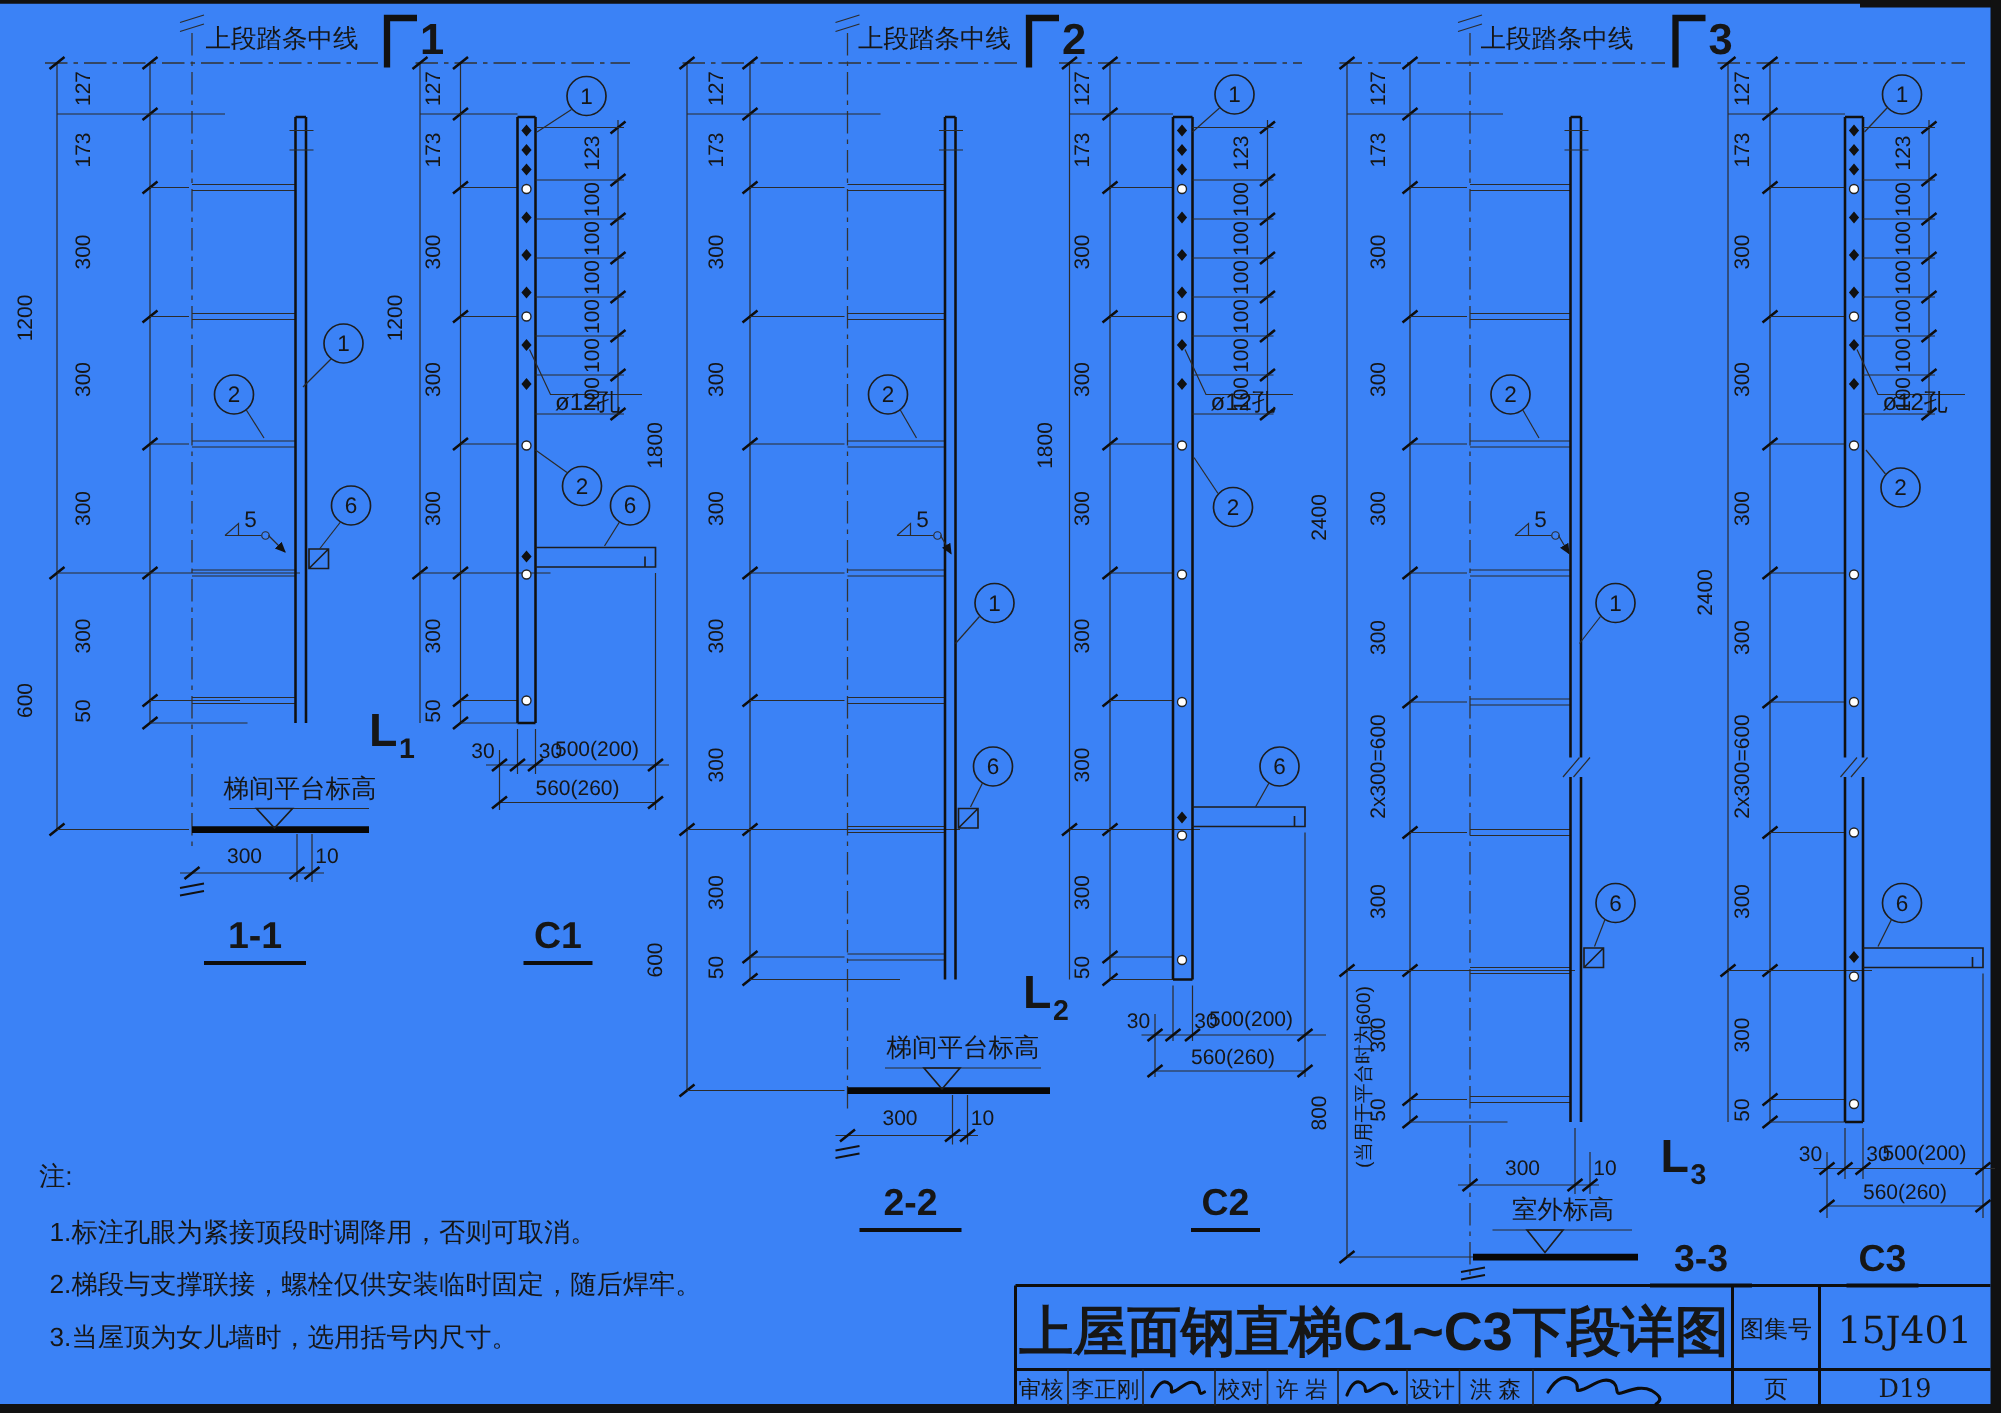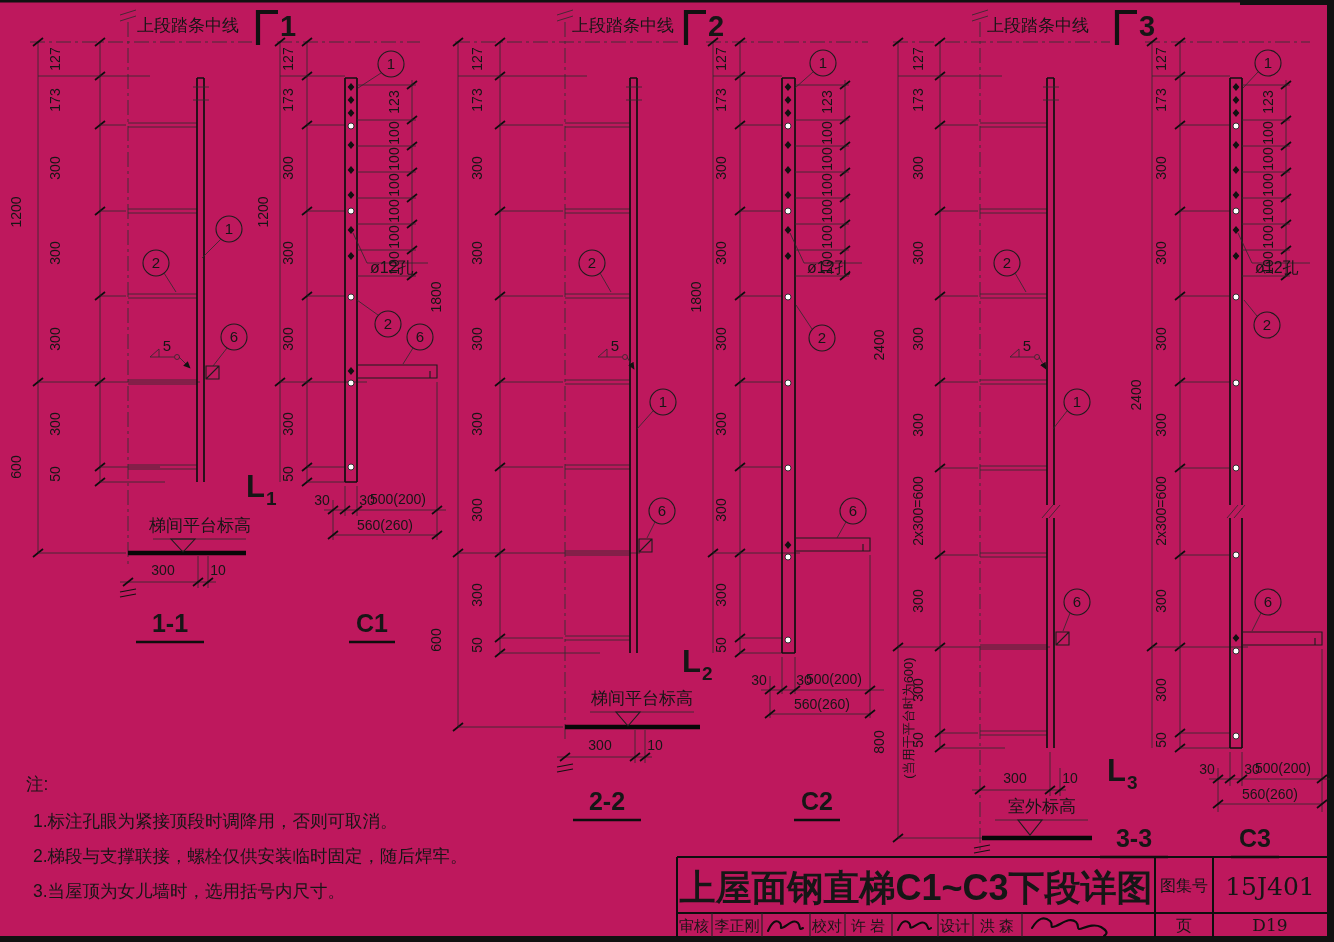--- a/index.html
+++ b/index.html
@@ -1,16 +1,16 @@
 <!DOCTYPE html>
 <html><head>
 <meta charset="utf-8">
 <style>
   html,body{margin:0;padding:0;background:#e8e8e6;}
-  #page{position:relative;width:1334px;height:942px;background:#be185d;overflow:hidden;
+  #page{position:relative;width:1334px;height:942px;background:#3b82f6;overflow:hidden;
         font-family:"Liberation Sans",sans-serif;}
   svg{position:absolute;left:0;top:0;}
   svg text{font-family:"Liberation Sans",sans-serif;fill:#161616;}
   .ln{stroke:#1d1d1d;stroke-width:1.1;fill:none}
   .lt{stroke:#2b2b2b;stroke-width:.8;fill:none}
   .lk{stroke:#101010;stroke-width:1.7;fill:none}
   .cl{stroke:#333;stroke-width:.85;fill:none;stroke-dasharray:15 4 3 4}
   .pl{stroke:#070707;stroke-width:4.5;fill:none}
   .sec{stroke:#111;stroke-width:4.2;fill:none}
   .tkp{stroke:#0e0e0e;stroke-width:1.7;fill:none}

